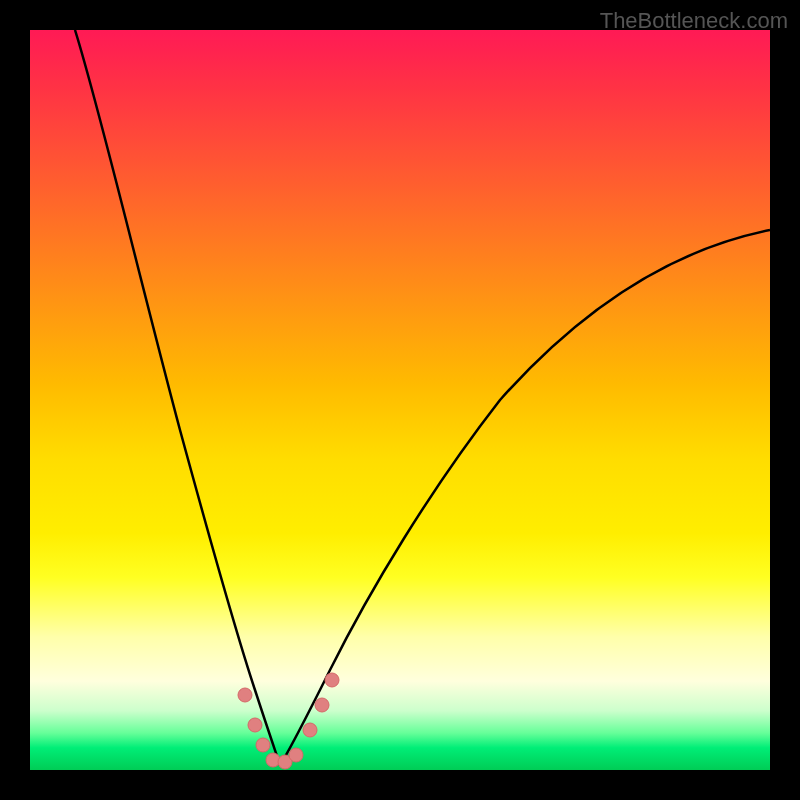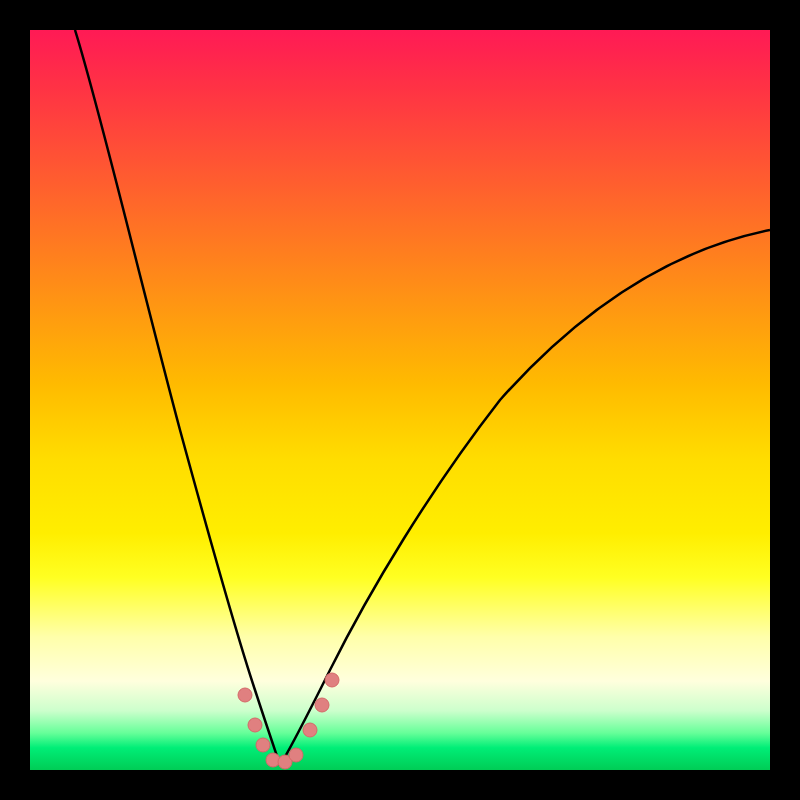--- a/index.html
+++ b/index.html
@@ -54,20 +54,21 @@
   left: 30px;
   top: 30px;
   width: 740px;
   height: 740px;
 }
 </style>
 </head>
 <body>
 
 <div class="chart-container">
+  <div class="watermark">TheBottleneck.com</div>
   <div class="plot-area"></div>
   <svg class="curves" viewBox="0 0 740 740">
     <path d="M 45 0
              C 70 80, 110 250, 150 400
              C 180 510, 205 600, 225 660
              C 238 700, 245 720, 250 735" stroke="#000" stroke-width="2.5" fill="none"></path>
     <path d="M 250 735
              C 260 720, 275 690, 300 640
              C 340 560, 400 460, 470 370
              C 550 280, 640 220, 740 200" stroke="#000" stroke-width="2.5" fill="none"></path>

